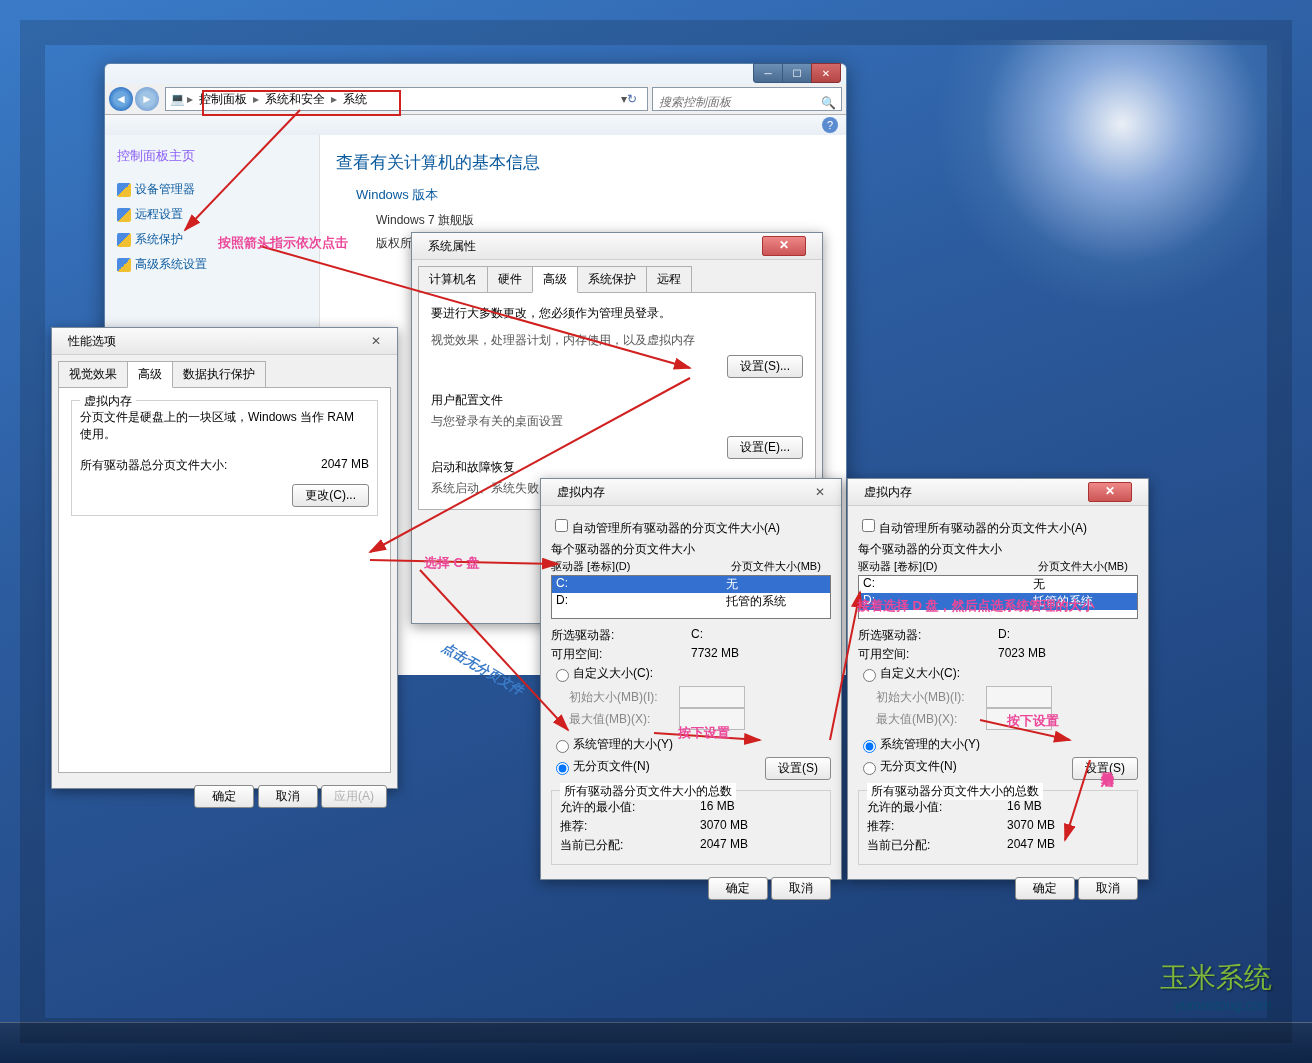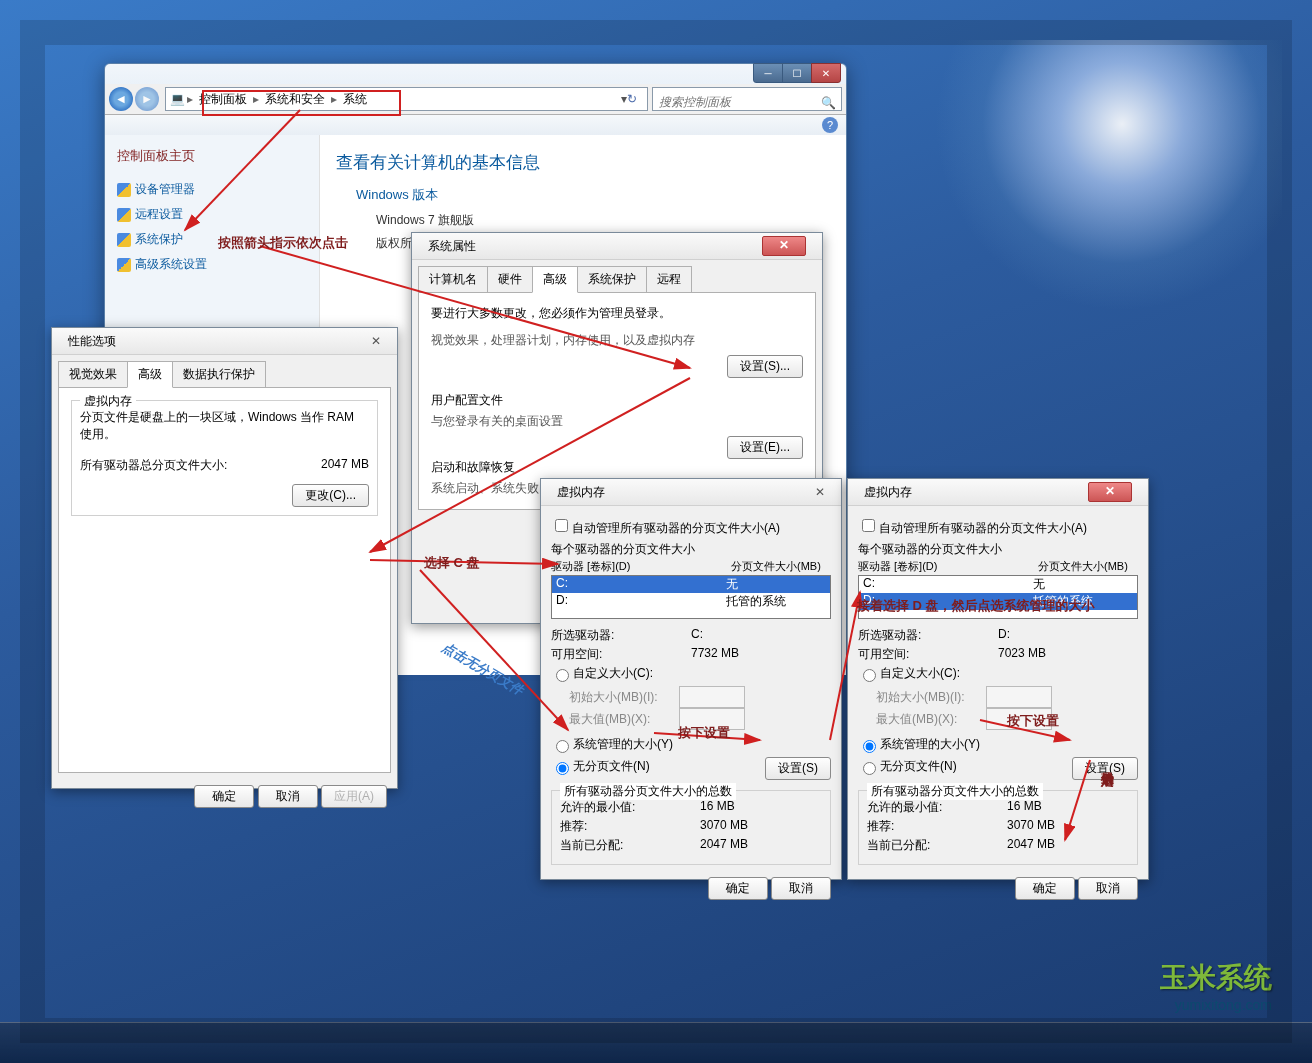--- a/index.html
+++ b/index.html
@@ -14,21 +14,21 @@
 .nav-bar{height:30px;background:#f0f0f0;border-bottom:1px solid #b0b0b0;display:flex;align-items:center;padding:0 4px}
 .nav-arrow{width:24px;height:24px;border-radius:50%;background:radial-gradient(circle,#6ba8e0 40%,#3a7bc8 70%);display:flex;align-items:center;justify-content:center;color:#fff;margin-right:2px;cursor:pointer}
 .addr-bar{flex:1;height:22px;background:#fff;border:1px solid #8a9aaa;display:flex;align-items:center;padding:0 4px;margin:0 4px;position:relative}
 .addr-seg{padding:0 4px;cursor:pointer}
 .addr-sep{color:#666;padding:0 2px}
 .search-bar{width:180px;height:22px;background:#fff;border:1px solid #8a9aaa;display:flex;align-items:flex-end;padding:0 4px}
 .search-input{flex:1;border:none;outline:none;font-style:italic;color:#888;font-size:12px}
 .search-icon,.refresh-icon{width:16px;cursor:pointer;color:#4a6aaa}
 .ctrl-body{display:flex;height:540px;background:#fff}
 .sidebar{width:190px;padding:12px;border-right:1px solid #e0e0e0;background:#f0f5fa}
-.sidebar-title{color:#7f1d1d;font-size:13px;margin-bottom:12px}
+.sidebar-title{color:#8b5cf6;font-size:13px;margin-bottom:12px}
 .sidebar-link{color:#0a5a9e;padding:4px 0;display:flex;align-items:center;cursor:pointer}
 .sidebar-link .shield{width:14px;height:14px;margin-right:4px;background:linear-gradient(135deg,#4a8ae0 0%,#4a8ae0 50%,#f0c030 50%,#f0c030 100%);border-radius:2px}
 .main-content{flex:1;padding:16px}
 .main-title{color:#0a5a9e;font-size:17px;margin-bottom:12px}
 .sub-title{color:#0a5a9e;font-size:13px;margin-bottom:8px;padding-left:20px}
 .info-text{padding-left:40px;color:#333;margin-bottom:6px}
 .win7-logo{position:absolute;right:30px;top:200px;width:120px;height:120px;border-radius:50%;background:radial-gradient(circle,#e0f0ff 0%,#3a5a8a 70%);border:3px solid #1a3a6a}
 .help-icon{position:absolute;right:8px;top:2px;width:16px;height:16px;border-radius:50%;background:#5a8ad0;color:#fff;text-align:center;font-size:11px;line-height:16px;cursor:pointer}
 .dialog{background:#f0f0f0;border:1px solid #7a8a9a;box-shadow:0 3px 12px rgba(0,0,0,0.4)}
 .dlg-title{height:26px;background:linear-gradient(180deg,#fafafa,#e8e8e8);border-bottom:1px solid #d0d0d0;padding:0 16px;display:flex;align-items:center;font-size:12px}
@@ -49,26 +49,26 @@
 .radios input,.checks input{margin-right:4px}
 .drive-list{border:1px solid #7a7a7a;height:42px;background:#fff;overflow:hidden}
 .drive-header{display:flex;font-size:11px;padding:1px 0}
 .drive-row{display:flex;padding:0 4px;font-size:12px}
 .drive-row.selected{background:#3370d0;color:#fff}
 .drive-col1{flex:1}
 .drive-col2{width:100px;text-align:left}
 .info-row{display:flex;font-size:12px;margin-bottom:2px}
 .info-label{width:140px}
 .small-input{width:60px;border:1px solid #bbb;background:#f5f5f5;height:18px}
-.annotation{position:absolute;color:#7f1d1d;font-weight:bold;font-size:13px;pointer-events:none;z-index:100}
+.annotation{position:absolute;color:#ec4899;font-weight:bold;font-size:13px;pointer-events:none;z-index:100}
 .red-box{position:absolute;border:2px solid #d02020;pointer-events:none;z-index:99}
 svg.arrows{position:absolute;top:0;left:0;width:1312px;height:1063px;pointer-events:none;z-index:98}
 .taskbar{position:absolute;bottom:0;left:0;right:0;height:40px;background:linear-gradient(180deg,rgba(30,50,80,0.7),rgba(10,30,60,0.8));border-top:1px solid rgba(255,255,255,0.3)}
 .watermark{position:absolute;bottom:50px;right:40px;text-align:right}
-.watermark .cn{color:#7eb83a;font-size:28px;font-weight:bold;text-shadow:1px 1px 2px rgba(0,0,0,0.5)}
+.watermark .cn{color:#7eb83a;font-size:28px;font-weight:normal;text-shadow:1px 1px 2px rgba(0,0,0,0.5)}
 .watermark .en{color:#0c4a6e;font-size:14px}
 .shadow-border{position:absolute;top:20px;left:20px;right:20px;bottom:20px;border:25px solid rgba(0,0,0,0.15);pointer-events:none;z-index:200}
 </style>
 </head>
 <body>
 
 <div class="wallpaper-light"></div>
 
 <div class="win ctrl-panel">
   <div class="titlebar">

